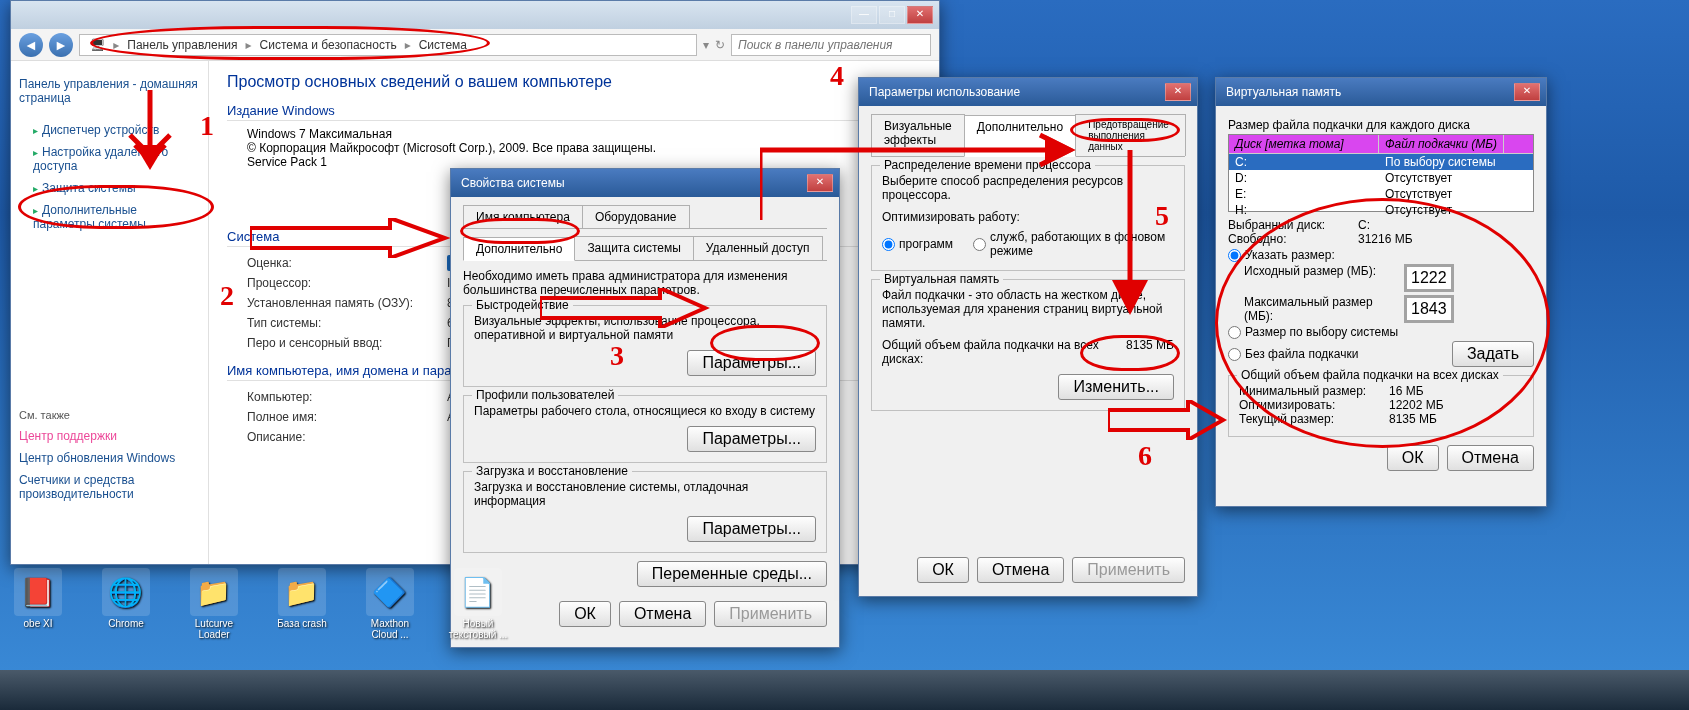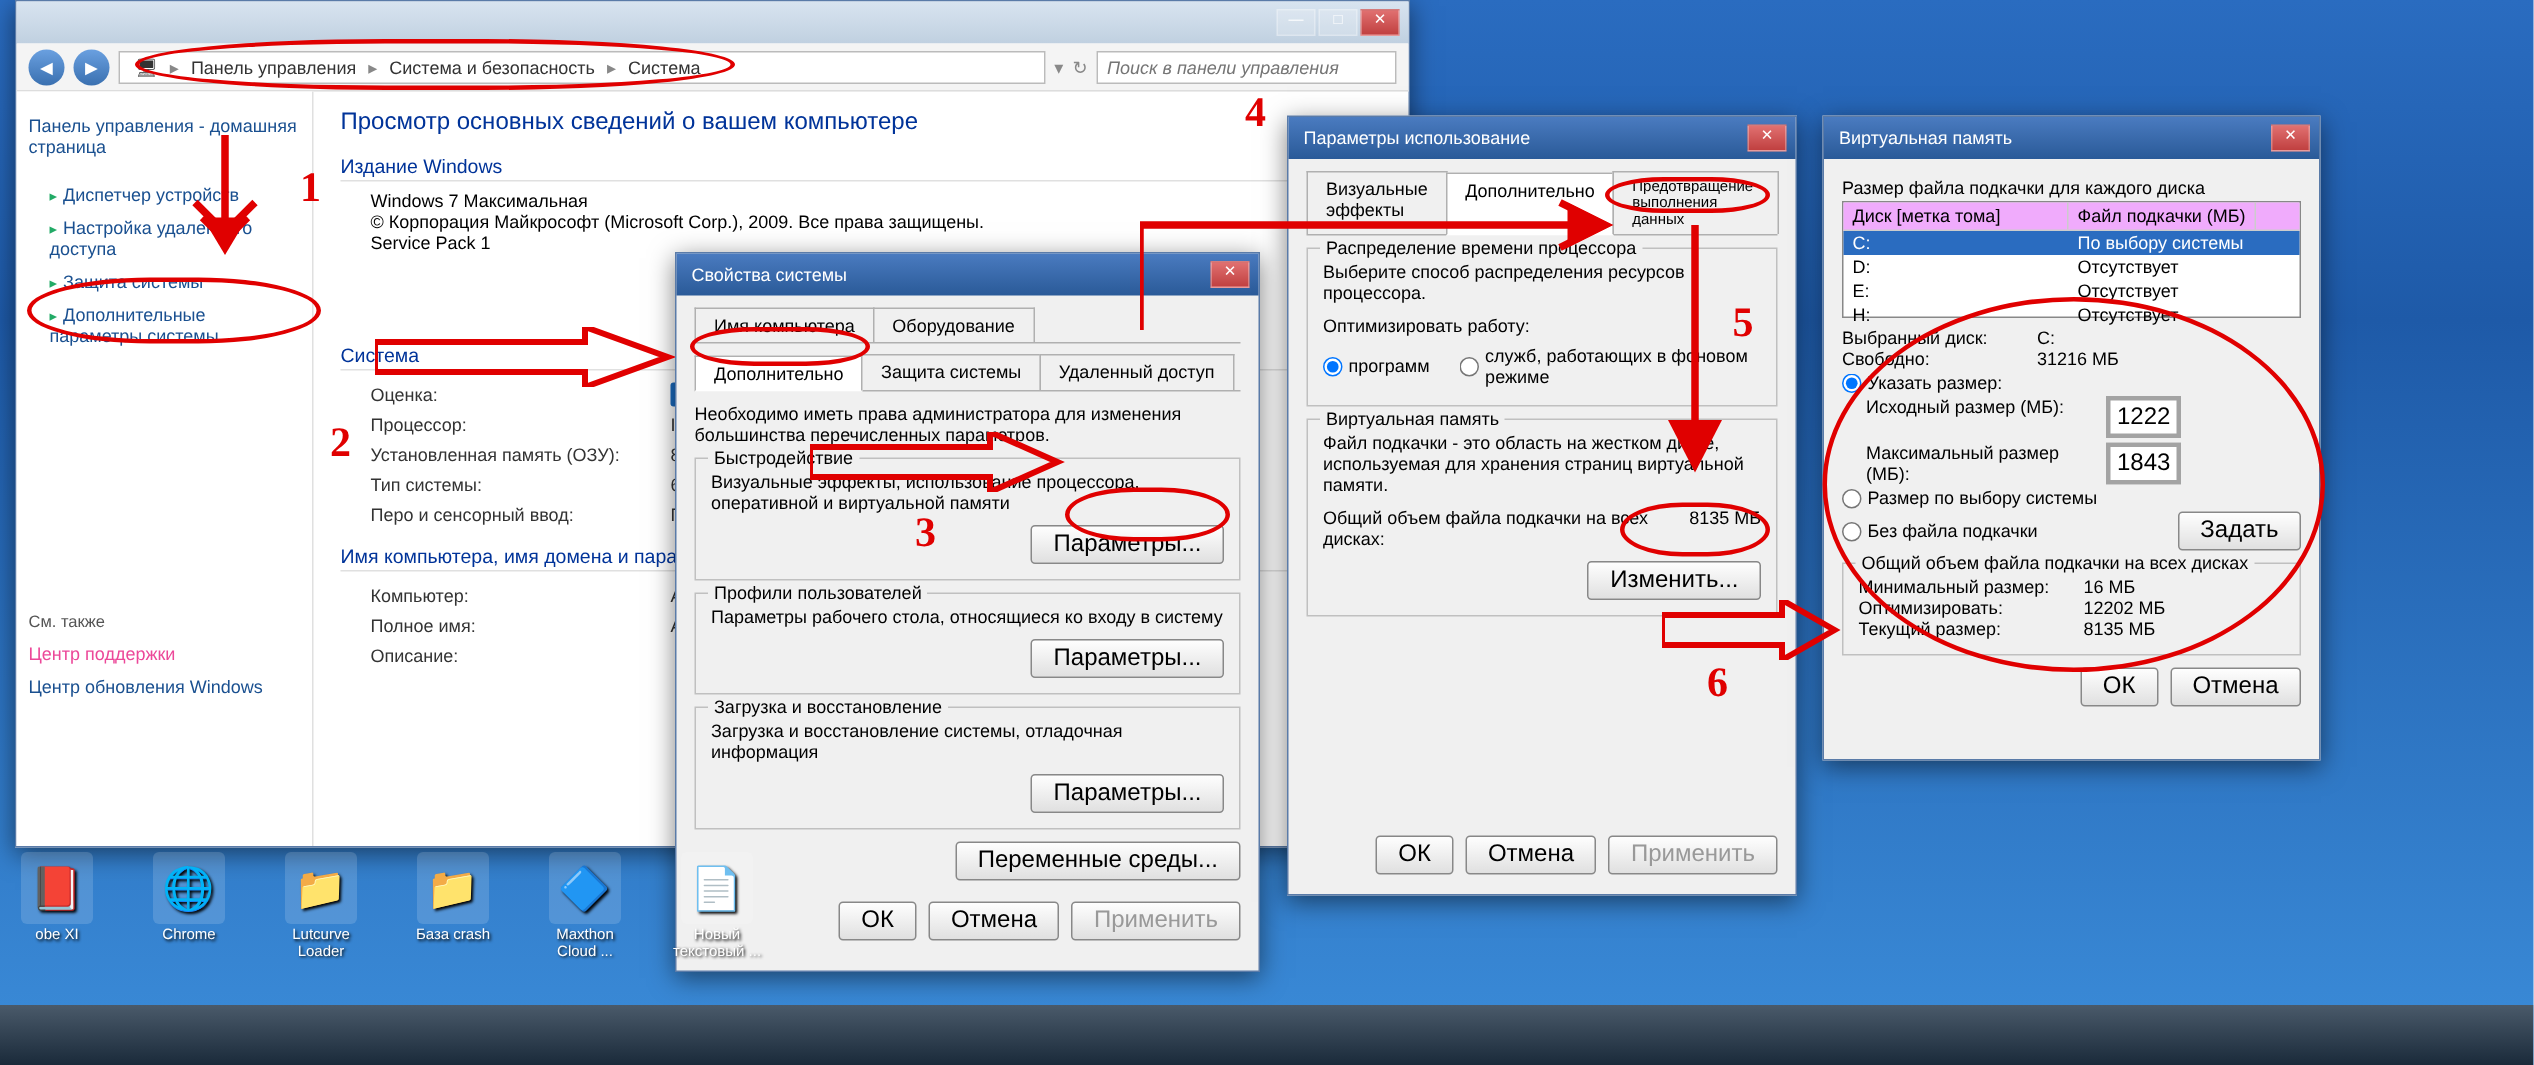--- a/index.html
+++ b/index.html
@@ -54,21 +54,21 @@
 .tab.active { background:#fff; border-bottom:1px solid #fff; top:1px;}
 .tabs.row2 { margin-top:-1px; }
 .groupbox { border:1px solid #c0c0c0; padding:8px 10px 10px 10px; margin:8px 0; position:relative; background:#f0f0f0;}
 .groupbox .gtitle { position:absolute; top:-8px; left:8px; background:#f0f0f0; padding:0 4px; font-size:12px;}
 .btn { background: linear-gradient(to bottom,#fefefe,#e0e0e0); border:1px solid #888; padding:3px 14px; font-size:16px; cursor:pointer; border-radius:3px;}
 .btnrow { display:flex; justify-content:flex-end; gap:8px; margin-top:8px;}
 .radio { display:flex; align-items:center; gap:4px; padding:2px 0;}
 .radio input { margin:0;}
 .check { display:flex; align-items:center; gap:4px; padding:2px 0;}
 .listbox { background:#fff; border:1px solid #888; font-size:12px; }
-.listbox .hdr { display:flex; background:#f0abfc; border-bottom:1px solid #ccc;}
+.listbox .hdr { display:flex; background:#d946ef; border-bottom:1px solid #ccc;font-style:italic;}
 .listbox .hdr div { padding:2px 6px; border-right:1px solid #ccc;}
 .listbox .row { display:flex; }
 .listbox .row div { padding:1px 6px; }
 .listbox .row.sel { background:#2a6cc0; color:#fff;}
 input.txt { border:3px solid #a3a3a3; padding:2px 4px; font-size:16px; width:50px;}
 
 .annot { position:absolute; pointer-events:none; z-index:999;}
 .redcircle { border:3px solid #e00000; border-radius:50%; }
 .rednum { color:#e00000; font-size:28px; font-weight:bold; font-family:Georgia,serif;}
 
@@ -111,20 +111,21 @@
     <div class="sidebar">
       <div class="heading">Панель управления - домашняя страница</div>
       <div style="height:10px"></div>
       <span class="link bullet">Диспетчер устройств</span>
       <span class="link bullet">Настройка удаленного доступа</span>
       <span class="link bullet">Защита системы</span>
       <span class="link bullet">Дополнительные параметры системы</span>
       <div class="group-title" style="margin-top:170px">См. также</div>
       <span class="link" style="padding-left:0;color:#ec4899">Центр поддержки</span>
       <span class="link" style="padding-left:0;color:#1a5090">Центр обновления Windows</span>
+      <span class="link" style="padding-left:0;color:#1a5090">Счетчики и средства производительности</span>
     </div>
     <div class="mainpane">
       <h1>Просмотр основных сведений о вашем компьютере</h1>
       <div class="section-title">Издание Windows</div>
       <div style="padding-left:20px">
         <div>Windows 7 Максимальная</div>
         <div>© Корпорация Майкрософт (Microsoft Corp.), 2009. Все права защищены.</div>
         <div>Service Pack 1</div>
       </div>
       <div style="height:50px"></div>

